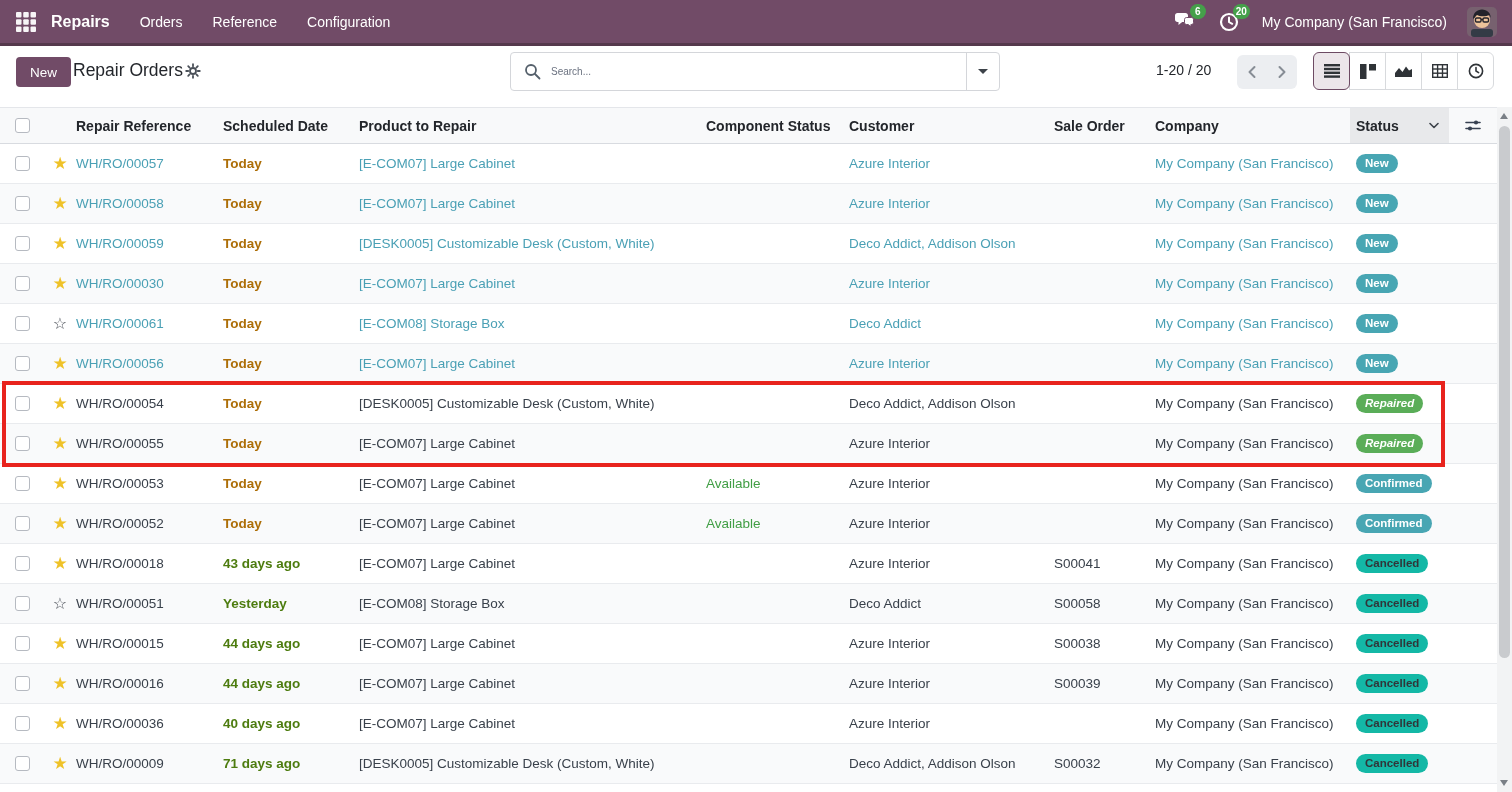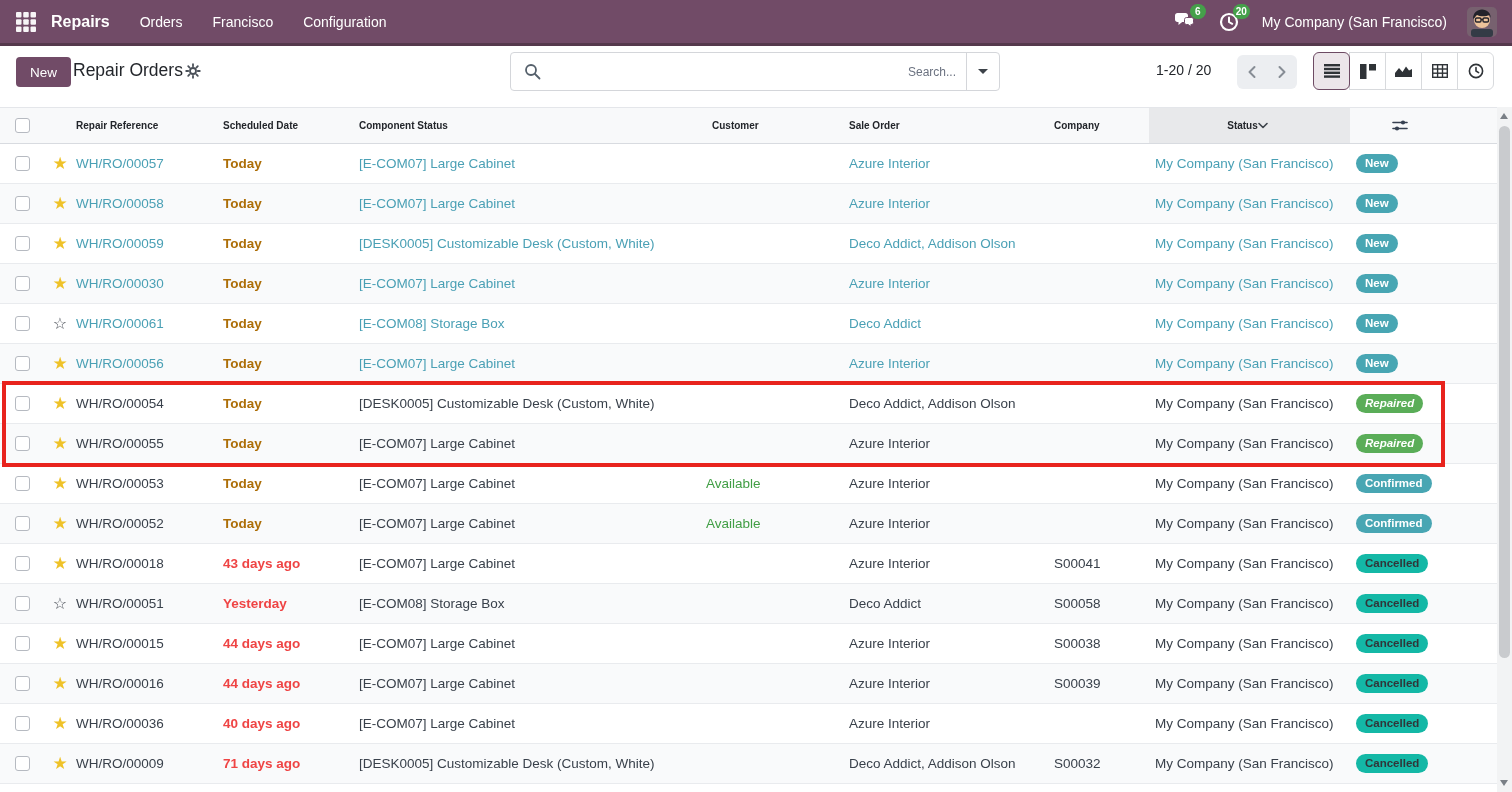--- a/index.html
+++ b/index.html
@@ -26,22 +26,22 @@
   .cp { position:absolute; top:46px; left:0; right:0; height:52px; background:#fff; }
   .new-btn { position:absolute; left:16px; top:11px; height:30px; padding:0 14px;
     background:#714B67; color:#fff; border:none; border-radius:4px; font-size:13.5px;
     font-weight:500; cursor:pointer; font-family:inherit; }
   .view-title { position:absolute; left:73px; top:14px; font-size:17.5px; font-weight:500; color:#23262b; }
   .title-gear { position:absolute; left:185px; top:17px; cursor:pointer; }
 
   .search-box { position:absolute; left:510px; top:6px; width:490px; height:39px;
     border:1px solid #d4d6da; border-radius:4px; display:flex; align-items:center; background:#fff; }
   .search-box svg { margin-left:13px; flex:none; }
-  .search-input { flex:1; border:none; outline:none; font-size:12px; color:#374049;
-    padding:0 10px; font-family:inherit; background:transparent;text-align:right; }
+  .search-input { flex:1; border:none; outline:none; font-size:10px; color:#374049;
+    padding:0 10px; font-family:inherit; background:transparent; }
   .search-input::placeholder { color:#6b7280; }
   .search-toggle { width:33px; height:100%; border-left:1px solid #d4d6da; display:flex;
     align-items:center; justify-content:center; cursor:pointer; }
   .caret-down { width:0; height:0; border-left:5px solid transparent; border-right:5px solid transparent;
     border-top:5px solid #3c4249; }
 
   .pager-value { position:absolute; left:1156px; top:16px; font-size:14px; color:#23262b; }
   .pager-nav { position:absolute; left:1237px; top:9px; width:60px; height:34px; background:#eceef1;
     border-radius:6px; display:flex; }
   .pager-btn { flex:1; display:flex; align-items:center; justify-content:center; cursor:pointer; }
@@ -52,42 +52,42 @@
   .sw-btn:first-child { margin-left:0; border-radius:6px 0 0 6px; }
   .sw-btn:last-child { border-radius:0 6px 6px 0; }
   .sw-btn.active { background:#ece6ea; border:1px solid #6d4a63; border-radius:6px; z-index:2; }
 
   
   .table { position:absolute; top:107px; left:0; width:1497px; }
   .grid-row { display:grid;
     grid-template-columns:44px 32px 147px 136px 347px 137px 205px 101px 201px 99px 48px;
     align-items:center; }
   .thead { height:37px; background:#f8f9fa; border-top:1px solid #e4e6ea;
-    border-bottom:1px solid #d8dbe0; font-size:10px; font-weight:700; color:#23262b; }
+    border-bottom:1px solid #d8dbe0; font-size:14px; font-weight:700; color:#23262b; }
   .thead .hcell { cursor:pointer; }
   .status-h { background:#e8e9eb; height:100%; display:flex; align-items:center;
-    justify-content:center; padding:0 10px 0 6px; }
+    justify-content:space-between; padding:0 10px 0 6px; }
   .optional-cell { display:flex; align-items:center; justify-content:center; height:100%; cursor:pointer; }
 
   .row { height:40px; border-bottom:1px solid #e9ebee; font-size:13.5px; color:#39414b;
     background:#fff; cursor:pointer; }
   .row.stripe { background:#f9fafb; }
   .row.info [data-field="ref"], .row.info [data-field="product"],
   .row.info [data-field="customer"], .row.info [data-field="sale"],
   .row.info [data-field="company"], .row.info [data-field="component"] { color:#4aa0b5; }
 
   .cb { width:15px; height:15px; border:1px solid #b6bac1; border-radius:3px; background:#fff;
     margin:0 auto; cursor:pointer; }
   .star { text-align:center; font-size:17px; line-height:1; cursor:pointer; }
   .star.on { color:#efc228; }
   .star.off { color:#4a4f57; font-size:16px; }
 
   .cell-pad { padding-left:6px; }
   .date-today { color:#ad6e07; font-weight:700; }
-  .date-danger { color:#ef4444; font-weight:700; }
+  .date-danger { color:#4d7c0f; font-weight:700; }
   [data-field="component"] { color:#419e45; }
 
   .pill { display:inline-block; padding:2.5px 9px; border-radius:11px; font-size:11.5px;
     font-weight:700; line-height:1.3; }
   .pill:empty { display:none; }
   .pill-new, .pill-confirmed { background:#48a6b3; color:#fff; }
   .pill-repaired { background:#5aad58; color:#fff;font-style:italic; }
   .pill-cancelled { background:#14b8a6; color:#313539; }
 
   .red-box { position:absolute; left:2px; width:1443px; border:4px solid #e8231d;
@@ -117,21 +117,21 @@
           <rect x="8.25" y="8.25" width="5.5" height="5.5" rx="1"></rect>
           <rect x="15.5" y="8.25" width="5.5" height="5.5" rx="1"></rect>
         <rect x="1" y="15.5" width="5.5" height="5.5" rx="1"></rect>
           <rect x="8.25" y="15.5" width="5.5" height="5.5" rx="1"></rect>
           <rect x="15.5" y="15.5" width="5.5" height="5.5" rx="1"></rect>
       </g>
     </svg>
     <div class="app-name">Repairs</div>
     <div class="nav-menu">
       <span>Orders</span>
-      <span>Francisco</span>
+      <span>Reference</span>
       <span>Configuration</span>
     </div>
     <div class="nav-right">
       <div class="systray-icon">
         <svg width="22" height="20" viewBox="0 0 22 20">
           <path fill="#fff" d="M1 4.5C1 3.1 2.1 2 3.5 2h8C12.9 2 14 3.1 14 4.5v4c0 1.4-1.1 2.5-2.5 2.5H8.2L4.5 14v-3H3.5C2.1 11 1 9.9 1 8.5v-4z"></path>
           <path fill="#fff" stroke="#714B67" stroke-width="1" d="M10.5 8.5c0-1.1.9-2 2-2h5c1.1 0 2 .9 2 2v3c0 1.1-.9 2-2 2h-.6v2.3l-2.8-2.3h-1.6c-1.1 0-2-.9-2-2v-3z"></path>
         </svg>
         <span class="badge">6</span>
       </div>
@@ -237,20 +237,21 @@
   </div>
 
   <div class="table" id="table">
     <div class="grid-row thead">
       <div style="display:flex;justify-content:center;">
           <div class="cb"></div>
         </div>
       <div></div>
       <div class="hcell">Repair Reference</div>
       <div class="hcell">Scheduled Date</div>
+      <div class="hcell">Product to Repair</div>
       <div class="hcell">Component Status</div>
       <div class="hcell cell-pad">Customer</div>
       <div class="hcell cell-pad">Sale Order</div>
       <div class="hcell cell-pad">Company</div>
       <div class="status-h hcell">
         <span>Status</span>
         <svg width="10" height="7" viewBox="0 0 10 7">
           <polyline points="1,1.5 5,5.5 9,1.5" fill="none" stroke="#3c4249" stroke-width="1.6" stroke-linecap="round" stroke-linejoin="round"></polyline>
         </svg>
       </div>

